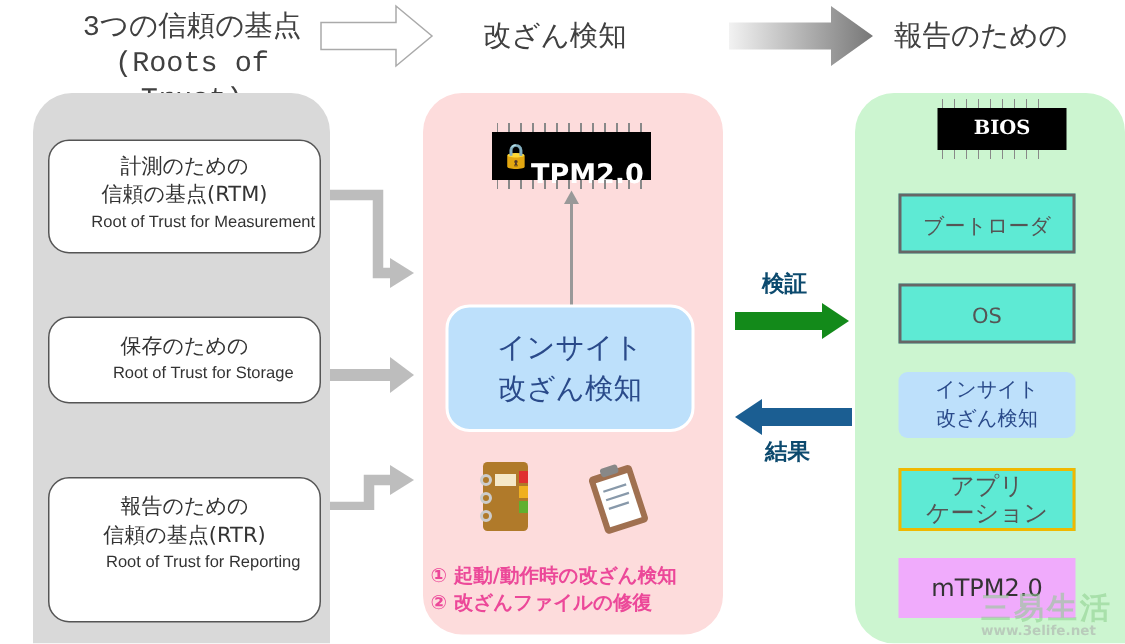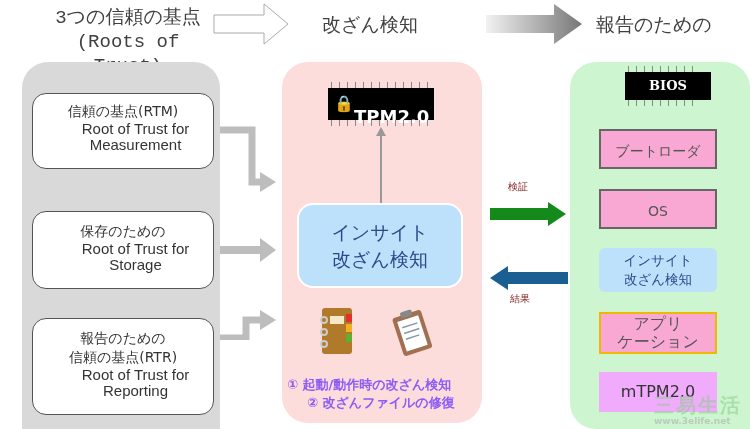--- a/index.html
+++ b/index.html
@@ -6,27 +6,27 @@
   body { width:750px; height:429px; background:#ffffff; position:relative; overflow:hidden;
          font-family:"DejaVu Sans", "Liberation Sans", sans-serif; color:#333; }
   .abs { position:absolute; }
   .hdr { font-size:19px; color:#404040; line-height:24px; }
   .panel { position:absolute; border-radius:26px; }
   #panel-left { left:22px; top:62px; width:198px; height:367px; background:#d9d9d9; border-bottom-left-radius:0; border-bottom-right-radius:0; }
   #panel-mid { left:282px; top:62px; width:200px; height:361px; background:#fddcdc; }
   #panel-right { left:570px; top:62px; width:180px; height:367px; background:#ccf5d0; border-top-right-radius:26px; border-bottom-right-radius:0; }
   .rot-box { position:absolute; left:32px; width:182px; background:#fff; border:1px solid #555; border-radius:14px; text-align:center; }
   .rot-box .jp { font-size:14px; line-height:19px; color:#333; }
-  .rot-box .en { font-size:15px; line-height:16px; color:#333; font-family:"Liberation Sans", sans-serif;margin-left:25px; }
+  .rot-box .en { font-size:11px; line-height:16px; color:#333; font-family:"Liberation Sans", sans-serif;margin-left:25px; }
   .chip { position:absolute; background:#000; color:#fff; font-weight:bold; text-align:center; }
   .pins { position:absolute; left:0; right:0; height:6px;
           background:repeating-linear-gradient(90deg, transparent 0 3px, #888 3px 4px, transparent 4px 8px); }
-  .rbox { position:absolute; left:599px; width:118px; text-align:center; font-size:14px; color:#555; background:#f9a8d4; }
-  .lbl { font-size:10px; font-weight:normal; color:#7f1d1d; }
-  .bullet { font-size:13px; font-weight:bold; color:#8b5cf6; line-height:18px; white-space:nowrap; }
+  .rbox { position:absolute; left:599px; width:118px; text-align:center; font-size:14px; color:#555; background:#5eead4; }
+  .lbl { font-size:15px; font-weight:bold; color:#0c4a6e; }
+  .bullet { font-size:13px; font-weight:bold; color:#ec4899; line-height:18px; white-space:nowrap; }
 </style>
 </head>
 <body>
 
 <div class="abs hdr" style="left:38px;top:6px;width:180px;text-align:center;font-family:Liberation Mono, monospace;">
   <div>3つの信頼の基点</div>
   <div>(Roots of Trust)</div>
 </div>
 <svg class="abs" style="left:212px;top:2px" width="80" height="44">
   <polygon points="2,13 52,13 52,2 76,22 52,42 52,31 2,31" fill="#fff" stroke="#aaa" stroke-width="1"></polygon>
@@ -38,24 +38,25 @@
         <stop offset="0" stop-color="#f2f2f2"></stop>
         <stop offset="1" stop-color="#777"></stop>
       </linearGradient>
     </defs>
   <polygon points="0,13 68,13 68,2 96,22 68,42 68,31 0,31" fill="url(#ga)"></polygon>
 </svg>
 <div class="abs hdr" style="left:596px;top:12px;">報告のための</div>
 
 <div class="panel" id="panel-left"></div>
 <div class="rot-box" style="top:93px;height:76px;padding-top:8px;box-sizing:border-box;">
+  <div class="jp">計測のための</div>
   <div class="jp">信頼の基点(RTM)</div>
   <div class="en">Root of Trust for Measurement</div>
 </div>
-<div class="rot-box" style="top:211px;height:78px;padding-top:10px;box-sizing:border-box;">
+<div class="rot-box" style="top:211px;height:58px;padding-top:10px;box-sizing:border-box;">
   <div class="jp">保存のための</div>
   <div class="en">Root of Trust for Storage</div>
 </div>
 <div class="rot-box" style="top:318px;height:97px;padding-top:10px;box-sizing:border-box;">
   <div class="jp">報告のための</div>
   <div class="jp">信頼の基点(RTR)</div>
   <div class="en">Root of Trust for Reporting</div>
 </div>
 
 <svg class="abs" style="left:214px;top:120px" width="70" height="220">
@@ -106,21 +107,21 @@
     <rect x="14" y="11" width="22" height="31" fill="#fff"></rect>
     <rect x="19" y="3" width="12" height="6" rx="2" fill="#888"></rect>
     <g stroke="#89a" stroke-width="1.5">
         <line x1="17" y1="18" x2="33" y2="18"></line>
         <line x1="17" y1="24" x2="33" y2="24"></line>
         <line x1="17" y1="30" x2="31" y2="30"></line>
       </g>
   </g>
 </svg>
 <div class="abs bullet" style="left:287px;top:376px;">① 起動/動作時の改ざん検知</div>
-<div class="abs bullet" style="left:287px;top:394px;margin-left:20px;">② 改ざんファイルの修復</div>
+<div class="abs bullet" style="left:287px;top:394px;">② 改ざんファイルの修復</div>
 
 <div class="abs lbl" style="left:508px;top:180px;">検証</div>
 <svg class="abs" style="left:490px;top:200px" width="78" height="28">
   <polygon points="0,8 58,8 58,2 76,14 58,26 58,20 0,20" fill="#138a1a"></polygon>
 </svg>
 <svg class="abs" style="left:488px;top:264px" width="80" height="28">
   <polygon points="80,8 20,8 20,2 2,14 20,26 20,20 80,20" fill="#1b5e92"></polygon>
 </svg>
 <div class="abs lbl" style="left:510px;top:292px;">結果</div>
 

